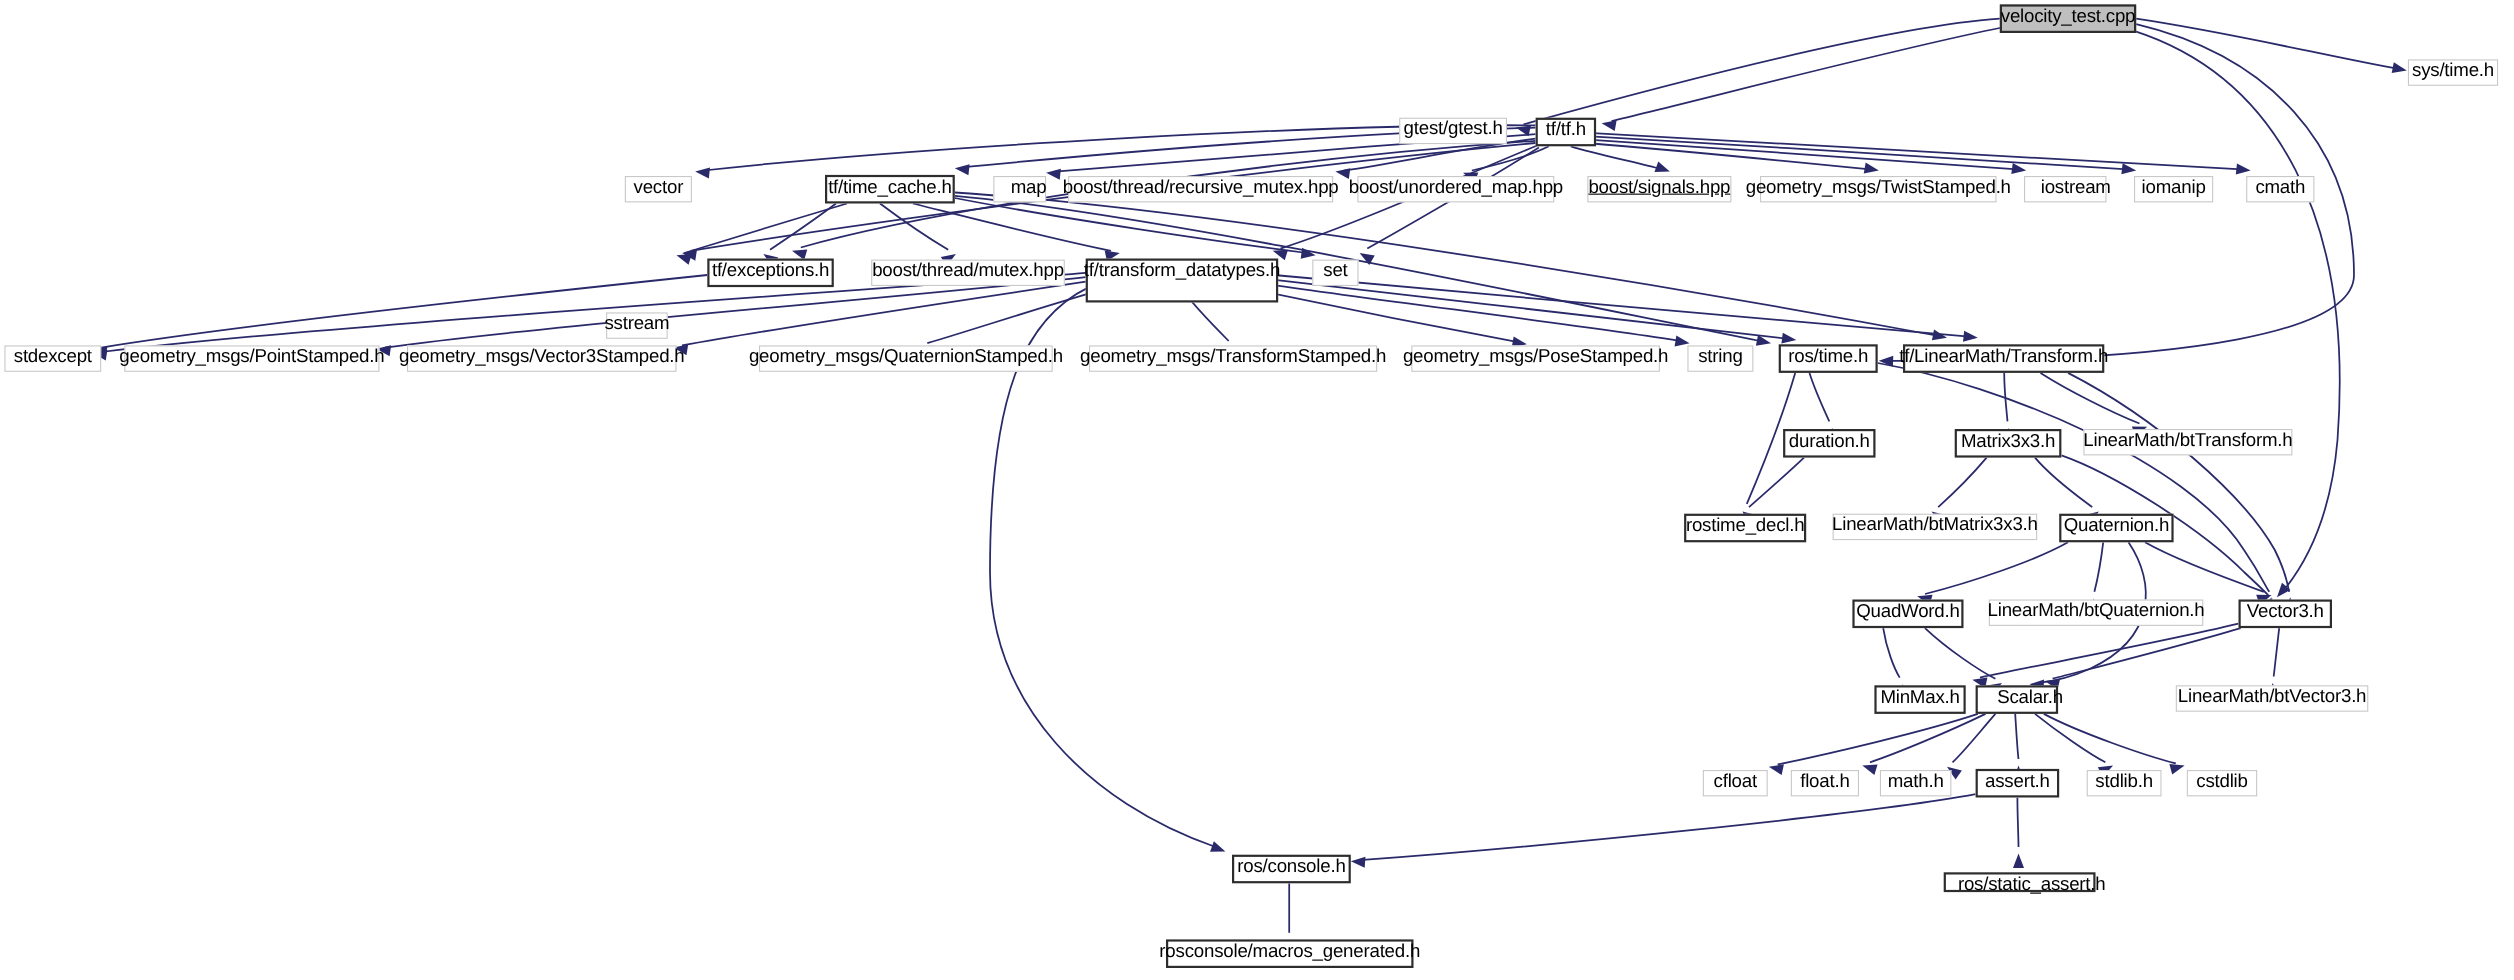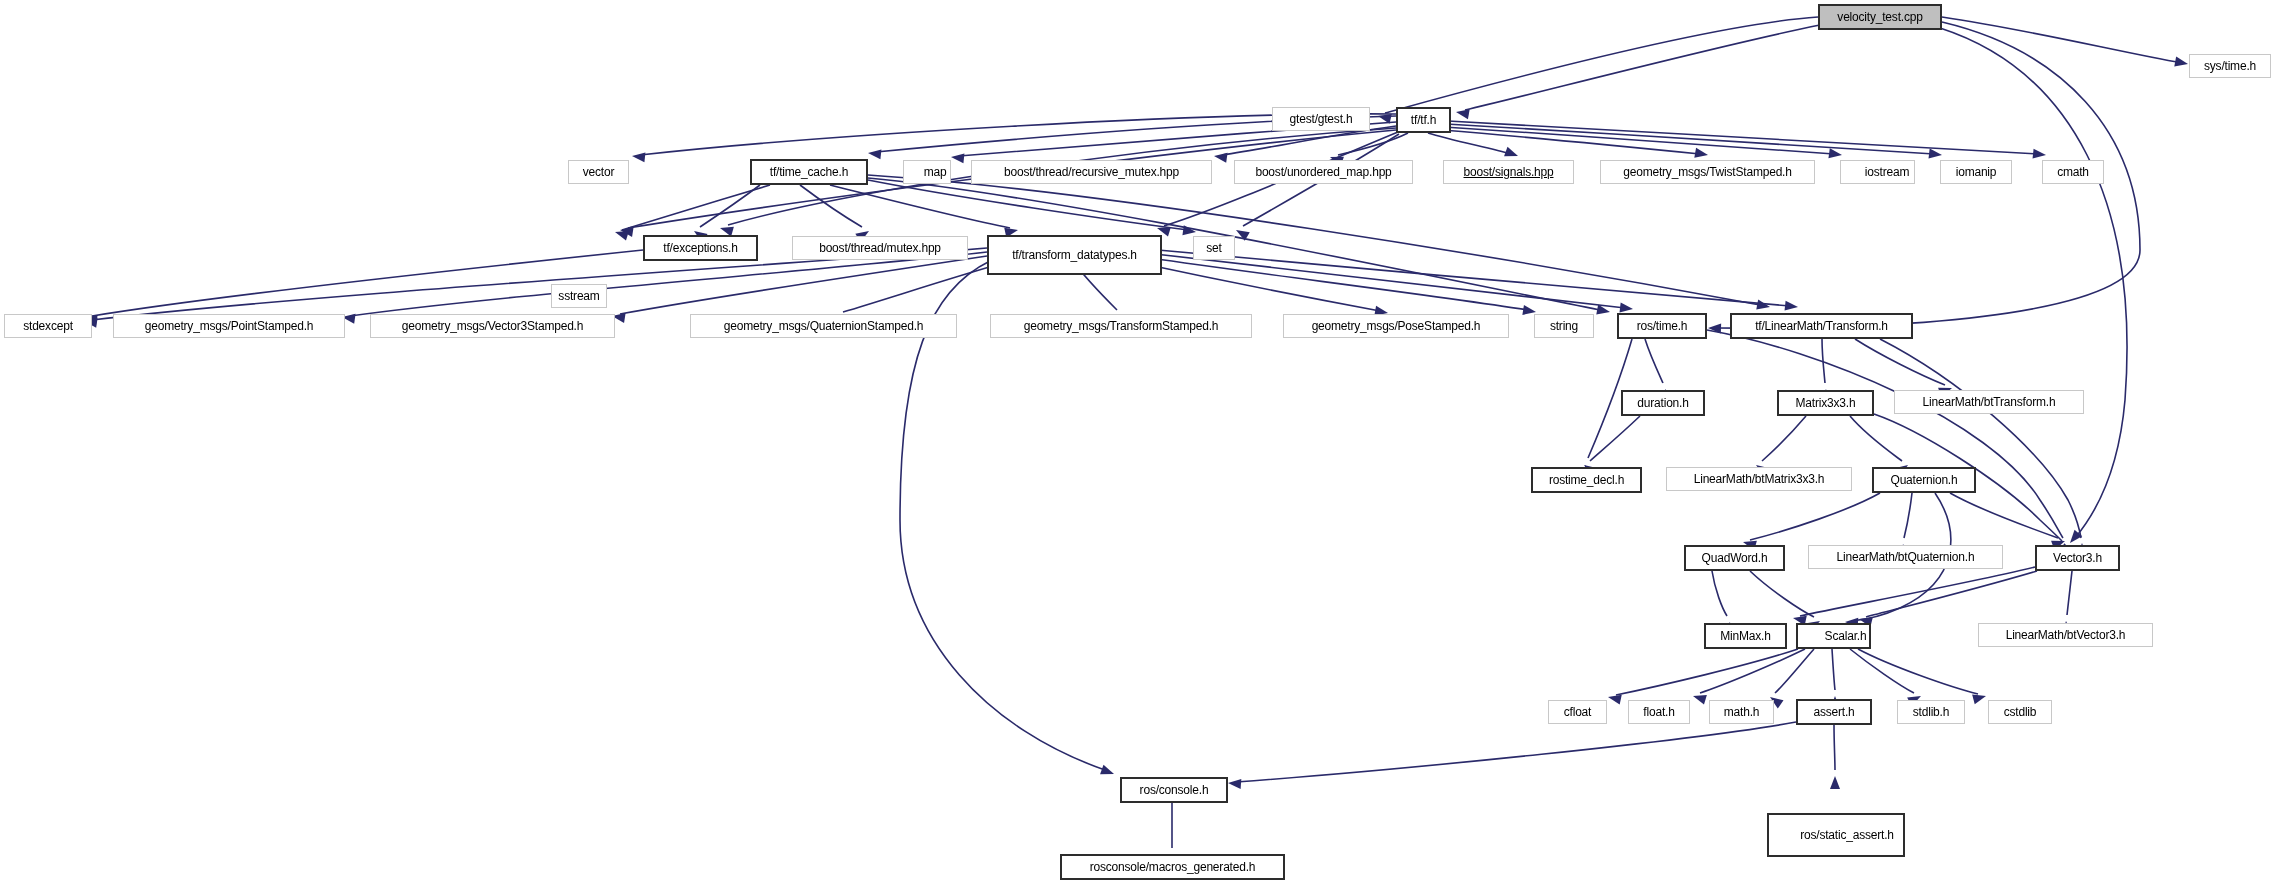--- a/index.html
+++ b/index.html
@@ -19,25 +19,25 @@
     position: absolute;
     left: 0;
     top: 0;
     width: 2285px;
     height: 891px;
   }
   .node {
     position: absolute;
     box-sizing: border-box;
     display: flex;
-    align-items: center;
+    align-items: flex-start;
     justify-content: center;
     background: #ffffff;
     color: #000000;
-    font-size: 12px;
+    font-size: 17px;
     line-height: 1;
     white-space: nowrap;
     letter-spacing: -0.2px;
   }
   .node.plain {
     border: 1px solid #c8c8c8;
   }
   .node.solid {
     border: 2px solid #2d2d2d;
   }
@@ -319,19 +319,19 @@
     </div>
     <div class="node plain" style="left: 1897px; top: 700px; width: 68px; height: 24px;">
       <span class="node-label">stdlib.h</span>
     </div>
     <div class="node plain" style="left: 1988px; top: 700px; width: 64px; height: 24px;">
       <span class="node-label">cstdlib</span>
     </div>
     <div class="node solid" style="left: 1120px; top: 777px; width: 108px; height: 26px;">
       <span class="node-label">ros/console.h</span>
     </div>
-    <div class="node solid" style="left: 1767px; top: 813px; width: 138px; height: 44px; padding-left: 22px;">
+    <div class="node solid" style="left: 1767px; top: 793px; width: 138px; height: 18px; padding-left: 22px;">
       <span class="node-label">ros/static_assert.h</span>
     </div>
     <div class="node solid" style="left: 1060px; top: 854px; width: 225px; height: 26px;">
       <span class="node-label">rosconsole/macros_generated.h</span>
     </div>
   </div>
 
 </body></html>

